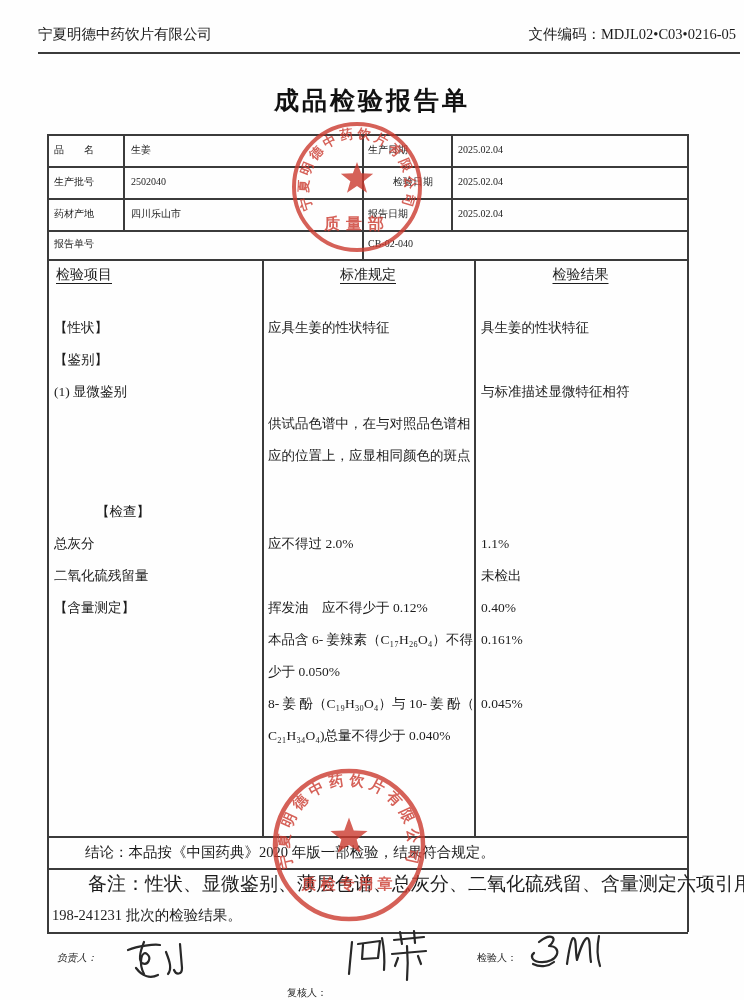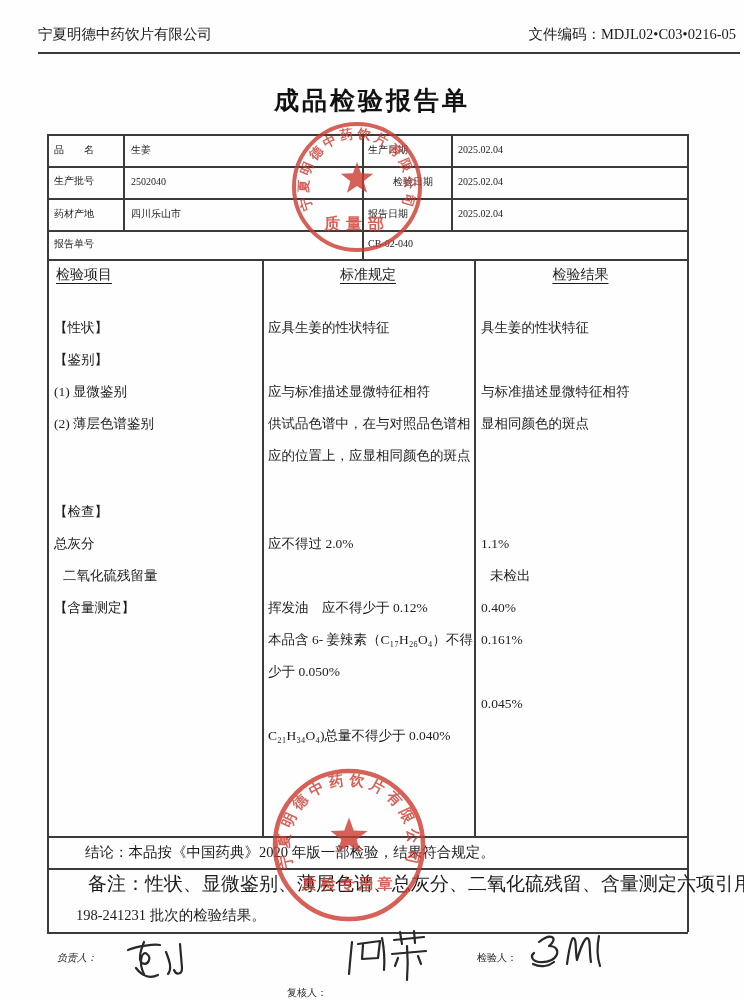--- a/index.html
+++ b/index.html
@@ -50,21 +50,21 @@
 <div class="vline" style="left:362px;top:134px;height:125px;"></div>
 <div class="vline" style="left:451px;top:134px;height:96px;"></div>
 <div class="vline" style="left:262px;top:259px;height:577px;"></div>
 <div class="vline" style="left:474px;top:259px;height:577px;"></div>
 
 <div class="txt" style="left:54px;top:134px;">品　　名</div>
 <div class="txt" style="left:131px;top:134px;">生姜</div>
 <div class="txt" style="left:368px;top:134px;">生产日期</div>
 <div class="txt" style="left:458px;top:134px;">2025.02.04</div>
 
-<div class="txt" style="left:54px;top:166px;font-family:Liberation Mono, monospace;">生产批号</div>
+<div class="txt" style="left:54px;top:166px;">生产批号</div>
 <div class="txt" style="left:131px;top:166px;">2502040</div>
 <div class="txt" style="left:368px;top:166px;margin-left:25px;">检验日期</div>
 <div class="txt" style="left:458px;top:166px;">2025.02.04</div>
 
 <div class="txt" style="left:54px;top:198px;">药材产地</div>
 <div class="txt" style="left:131px;top:198px;">四川乐山市</div>
 <div class="txt" style="left:368px;top:198px;">报告日期</div>
 <div class="txt" style="left:458px;top:198px;">2025.02.04</div>
 
 <div class="txt" style="left:54px;top:229px;line-height:30px;height:30px;">报告单号</div>
@@ -79,75 +79,73 @@
     <div class="c2">应具生姜的性状特征</div>
     <div class="c3">具生姜的性状特征</div>
   </div>
 <div class="crow" style="top:344px;text-align:center;">
     <div class="c1">【鉴别】</div>
     <div class="c2"></div>
     <div class="c3"></div>
   </div>
 <div class="crow" style="top:376px;">
     <div class="c1">(1) 显微鉴别</div>
-    <div class="c2">应与标准描述显微特征相符</div>
     <div class="c3">与标准描述显微特征相符</div>
   </div>
 <div class="crow" style="top:408px;">
-    <div class="c1">(2) 薄层色谱鉴别</div>
     <div class="c2">供试品色谱中，在与对照品色谱相</div>
-    <div class="c3">显相同颜色的斑点</div>
   </div>
 <div class="crow" style="top:440px;">
     <div class="c1"></div>
     <div class="c2">应的位置上，应显相同颜色的斑点</div>
     <div class="c3"></div>
   </div>
-<div class="crow" style="top:496px;">
+<div class="crow" style="top:496px;margin-left:42px;">
     <div class="c1">【检查】</div>
     <div class="c2"></div>
     <div class="c3"></div>
   </div>
 <div class="crow" style="top:528px;">
     <div class="c1">总灰分</div>
     <div class="c2">应不得过 2.0%</div>
     <div class="c3">1.1%</div>
   </div>
-<div class="crow" style="top:560px;margin-left:9px;">
+<div class="crow" style="top:560px;">
     <div class="c1">二氧化硫残留量</div>
     <div class="c3">未检出</div>
   </div>
 <div class="crow" style="top:592px;">
     <div class="c1">【含量测定】</div>
     <div class="c2">挥发油　应不得少于 0.12%</div>
     <div class="c3">0.40%</div>
   </div>
 <div class="crow" style="top:624px;">
     <div class="c1"></div>
     <div class="c2">本品含 6- 姜辣素（C₁₇H₂₆O₄）不得</div>
     <div class="c3">0.161%</div>
   </div>
 <div class="crow" style="top:656px;">
     <div class="c1"></div>
     <div class="c2">少于 0.050%</div>
     <div class="c3"></div>
   </div>
 <div class="crow" style="top:688px;">
     <div class="c1"></div>
+    <div class="c2">8- 姜 酚（C₁₉H₃₀O₄）与 10- 姜 酚（</div>
     <div class="c3">0.045%</div>
   </div>
 <div class="crow" style="top:720px;">
     <div class="c1"></div>
     <div class="c2">C₂₁H₃₄O₄)总量不得少于 0.040%</div>
     <div class="c3"></div>
   </div>
 
 <div class="txt" style="left:85px;top:836px;font-size:14.5px;"><span>结论：</span><span>本品按《中国药典》2020 年版一部检验，结果符合规定。</span></div>
 <div class="txt" style="left:88px;top:869px;line-height:30px;height:30px;font-size:19px;"><span>备注：</span><span>性状、显微鉴别、薄层色谱、总灰分、二氧化硫残留、含量测定六项引用生姜原料</span></div>
-<div class="txt" style="left:52px;top:900px;line-height:30px;height:30px;font-size:14.5px;margin-left:24px;">198-241231 批次的检验结果。</div>
+<div class="txt" style="left:52px;top:900px;line-height:30px;height:30px;font-size:14.5px;">198-241231 批次的检验结果。</div>
 
 <div class="txt" style="left:57px;top:942px;font-style:italic;">负责人：</div>
 <div class="txt" style="left:287px;top:977px;">复核人：</div>
 <div class="txt" style="left:477px;top:942px;">检验人：</div>
 
 <svg class="sig" style="left:114px;top:936px;" width="90" height="55" viewBox="0 0 90 55">
   <path d="M30,6 C26,16 24,24 28,27 C34,30 38,22 33,18 C28,14 24,26 30,38"></path>
   <path d="M14,14 C24,10 40,8 46,9"></path>
   <path d="M22,32 C28,40 36,43 44,39"></path>
   <path d="M52,16 C56,26 58,33 54,38"></path>

